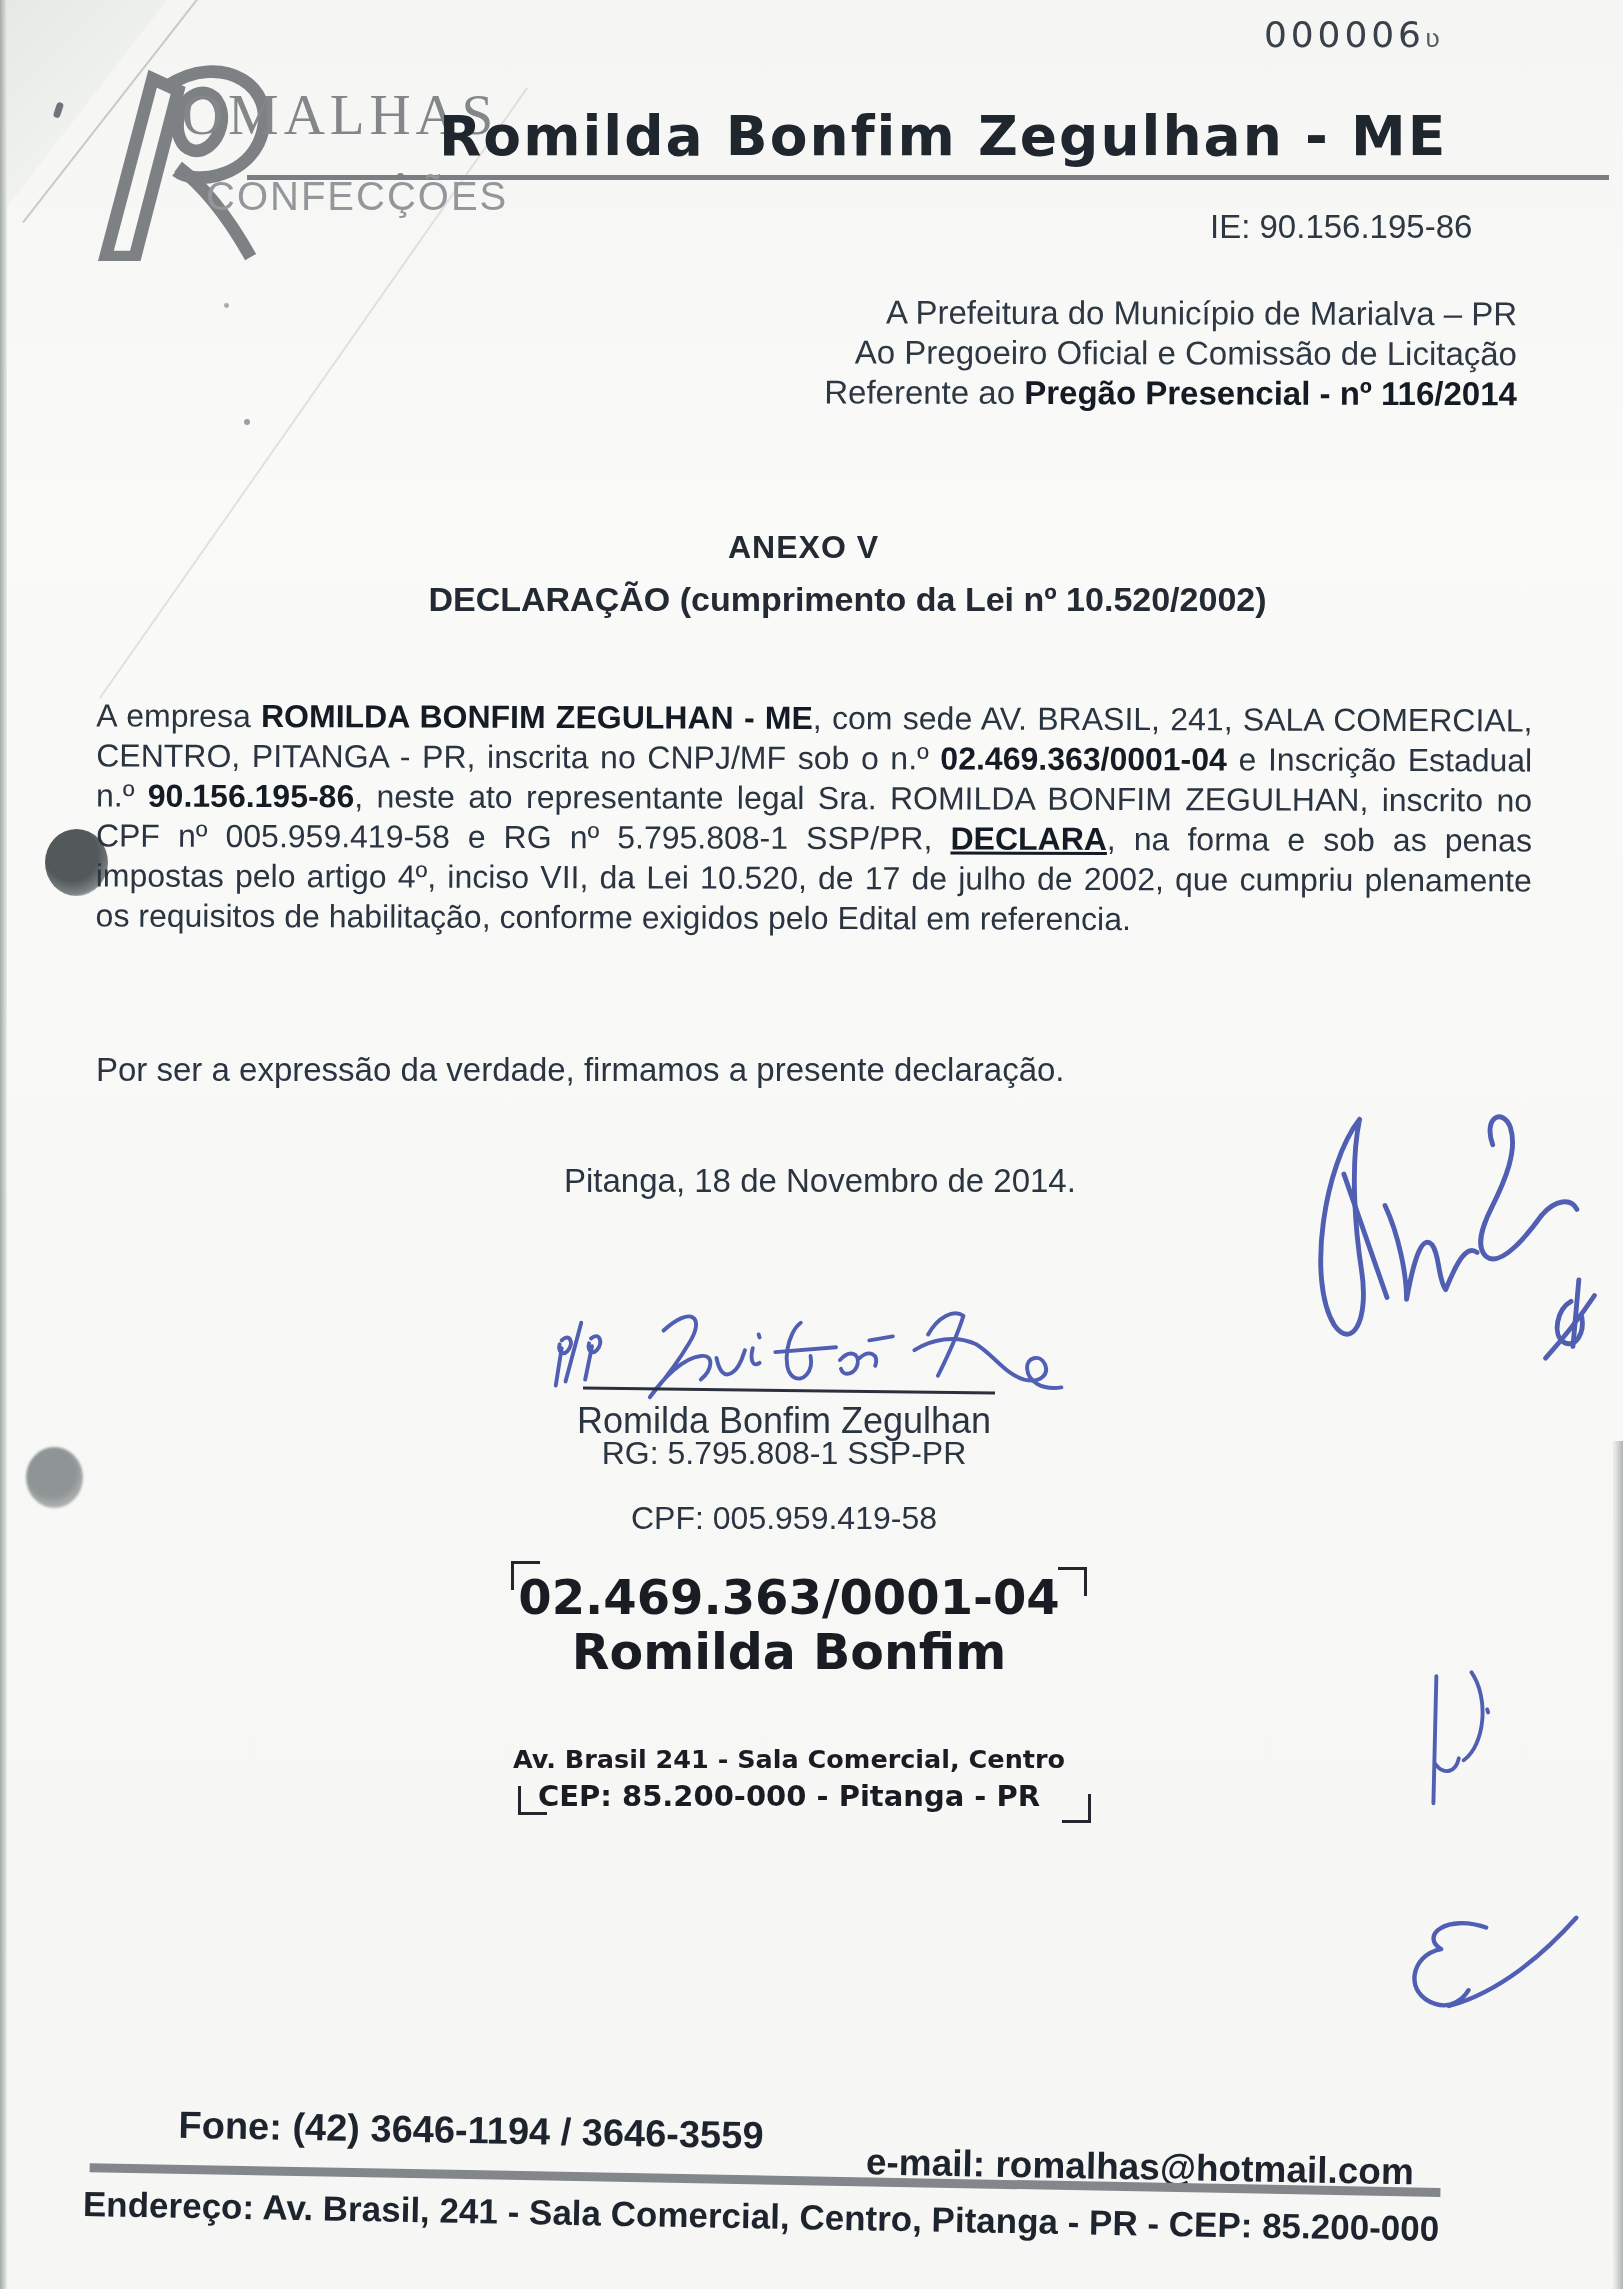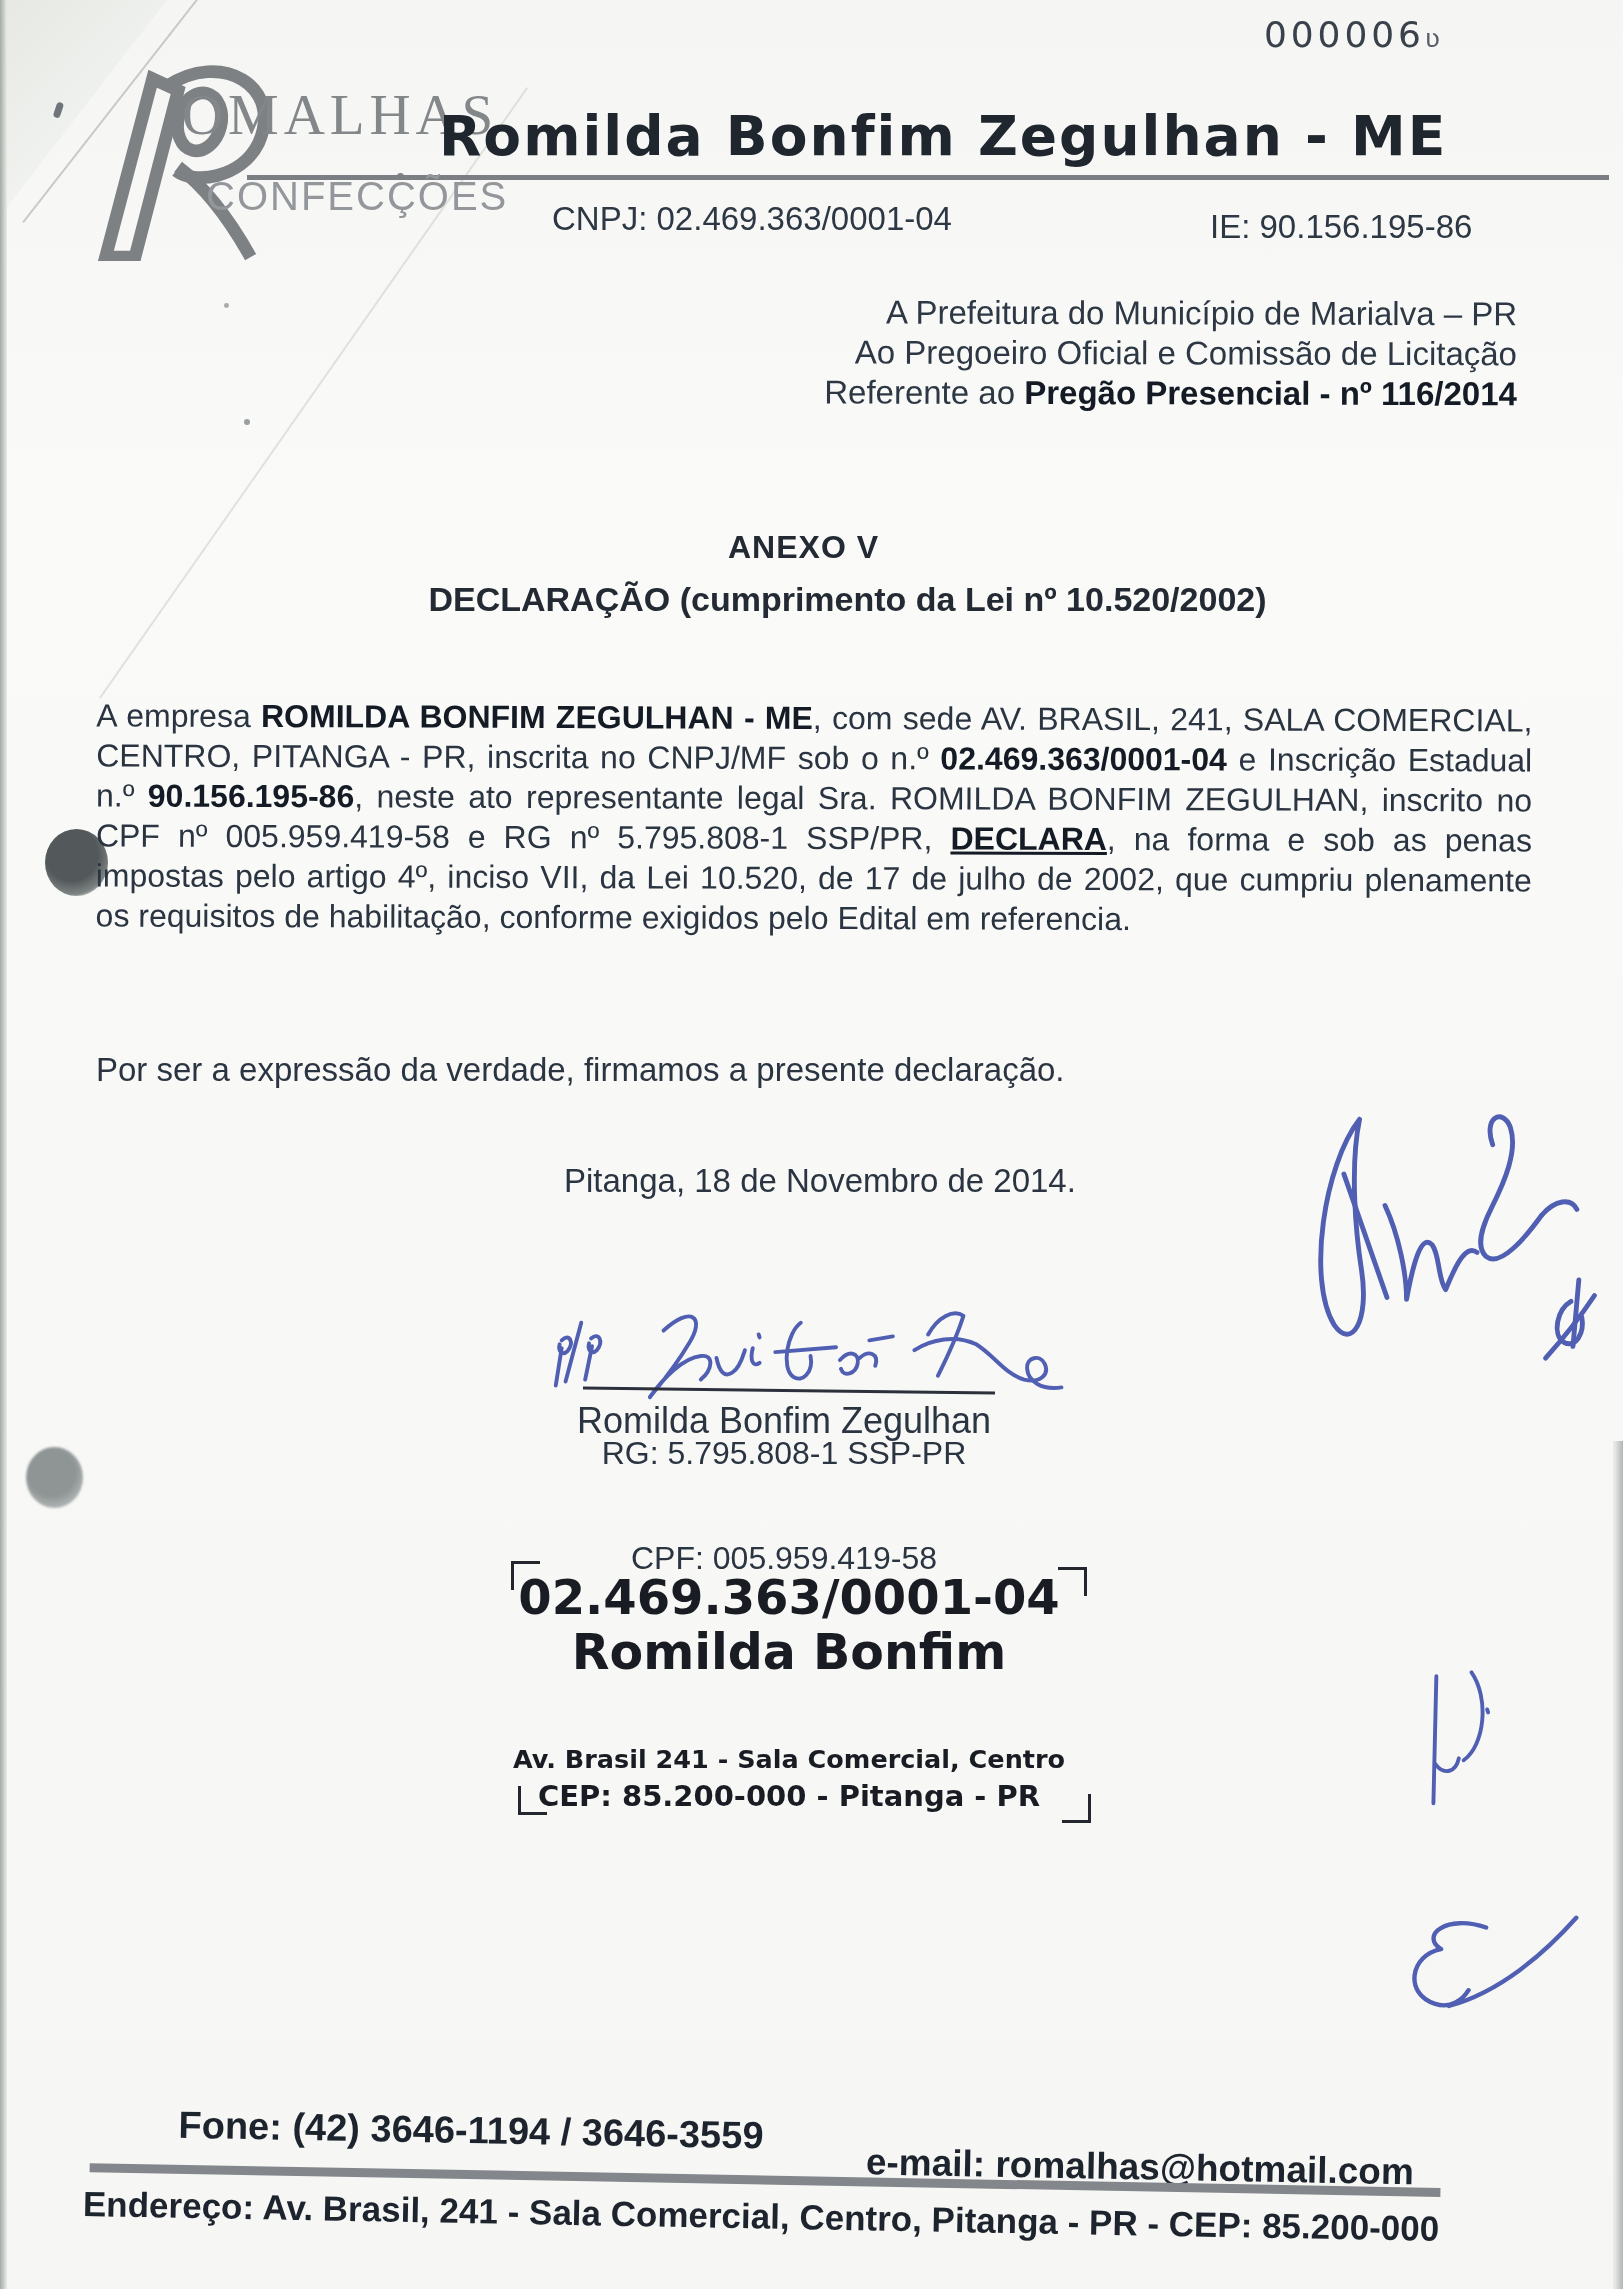--- a/index.html
+++ b/index.html
@@ -42,21 +42,21 @@
   
   .bodytext{left:96px;top:698px;width:1436px;font-size:32px;line-height:40px;
             text-align:justify;color:#2b3441;transform:rotate(.2deg);}
   .bodytext span[data-b]{font-weight:700;color:#141b25;}
   .closing{left:96px;top:1051px;font-size:33px;color:#2b3441;}
   .dateline{left:564px;top:1162px;font-size:33px;color:#2b3441;}
   
   .sig-line{left:583px;top:1389px;width:412px;height:2.9px;background:#2b303a;transform:rotate(.7deg);}
   .sig-name{left:529px;top:1400px;width:510px;text-align:center;font-size:36px;color:#2b3441;}
   .sig-rg{left:529px;top:1435px;width:510px;text-align:center;font-size:32px;color:#2b3441;}
-  .sig-cpf{left:529px;top:1540px;width:510px;text-align:center;font-size:32px;color:#2b3441;}
+  .sig-cpf{left:529px;top:1500px;width:510px;text-align:center;font-size:32px;color:#2b3441;}
   
   .stamp{font-family:"DejaVu Sans",sans-serif;color:#191d23;text-align:center;white-space:nowrap;}
   .stamp-cnpj{left:490px;top:1569px;width:598px;font-size:48px;font-weight:600;}
   .stamp-n1{left:490px;top:1624px;width:598px;font-size:49px;font-weight:600;text-align:center;}
   .stamp-n2{left:490px;top:1677px;width:598px;font-size:49px;font-weight:600;}
   .stamp-a1{left:490px;top:1744px;width:598px;font-size:25.5px;font-weight:700;}
   .stamp-a2{left:490px;top:1779px;width:598px;font-size:29px;font-weight:700;}
   .corner{width:25.5px;height:25.5px;}
   .c-tl{left:511px;top:1561px;border-left:3.9px solid #23272d;border-top:3.9px solid #23272d;}
   .c-tr{left:1058px;top:1567px;border-right:3.9px solid #23272d;border-top:3.9px solid #23272d;}
@@ -96,21 +96,20 @@
       <path d="M22,196 L70,14 L96,26 L52,196 Z"></path>
       <path d="M84,22 C140,-16 204,22 178,80 C160,116 112,122 94,108"></path>
       <path d="M96,104 C128,128 152,164 170,196"></path>
       <ellipse cx="118" cy="58" rx="22" ry="30" transform="rotate(14 118 58)"></ellipse>
     </g>
   </svg>
   <div class="abs logo-word">OMALHAS</div>
   <div class="abs rule-top"></div>
   <div class="abs logo-sub">CONFECÇÕES</div>
   <div class="abs company">Romilda Bonfim Zegulhan - ME</div>
-  <div class="abs cnpj">CNPJ: 02.469.363/0001-04</div>
   <div class="abs ie">IE: 90.156.195-86</div>
 
   <div class="abs recipient">
     <div>A Prefeitura do Município de Marialva – PR</div>
     <div>Ao Pregoeiro Oficial e Comissão de Licitação</div>
     <div><span>Referente ao </span><b style="color:#141b25;">Pregão Presencial - nº 116/2014</b></div>
   </div>
 
   <div class="abs anexo">ANEXO V</div>
   <div class="abs decl-title">DECLARAÇÃO (cumprimento da Lei nº 10.520/2002)</div>

